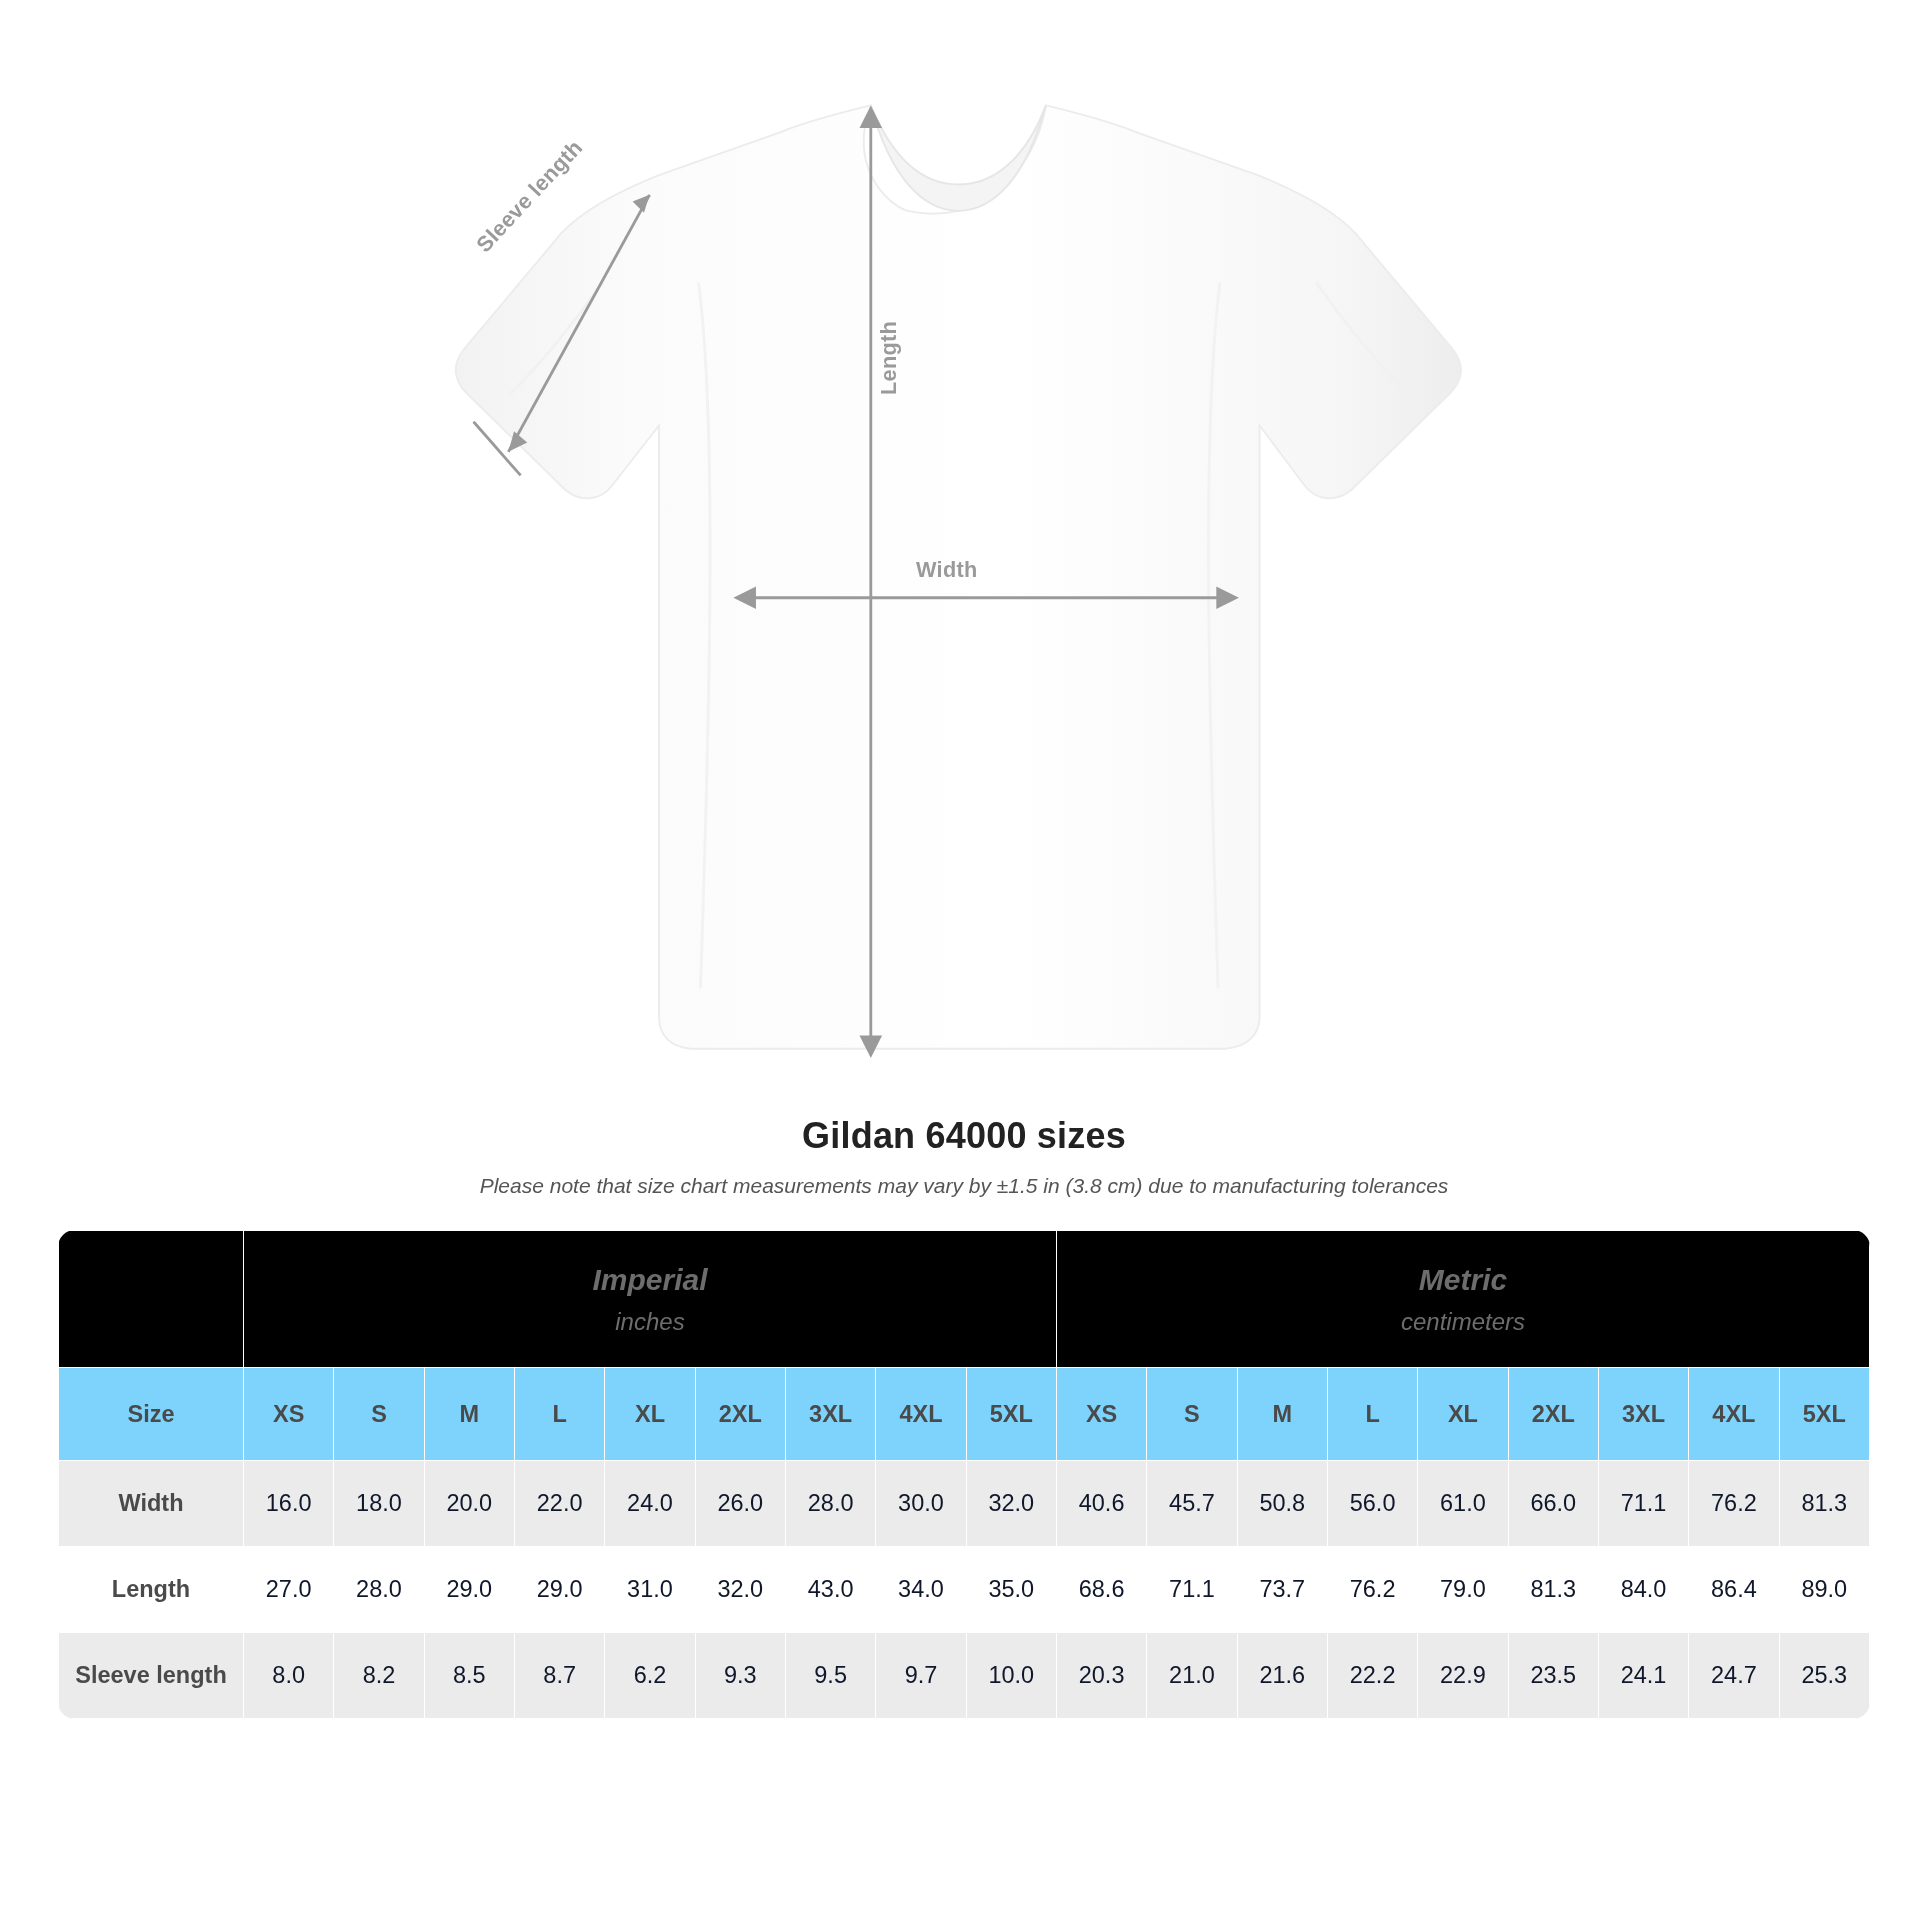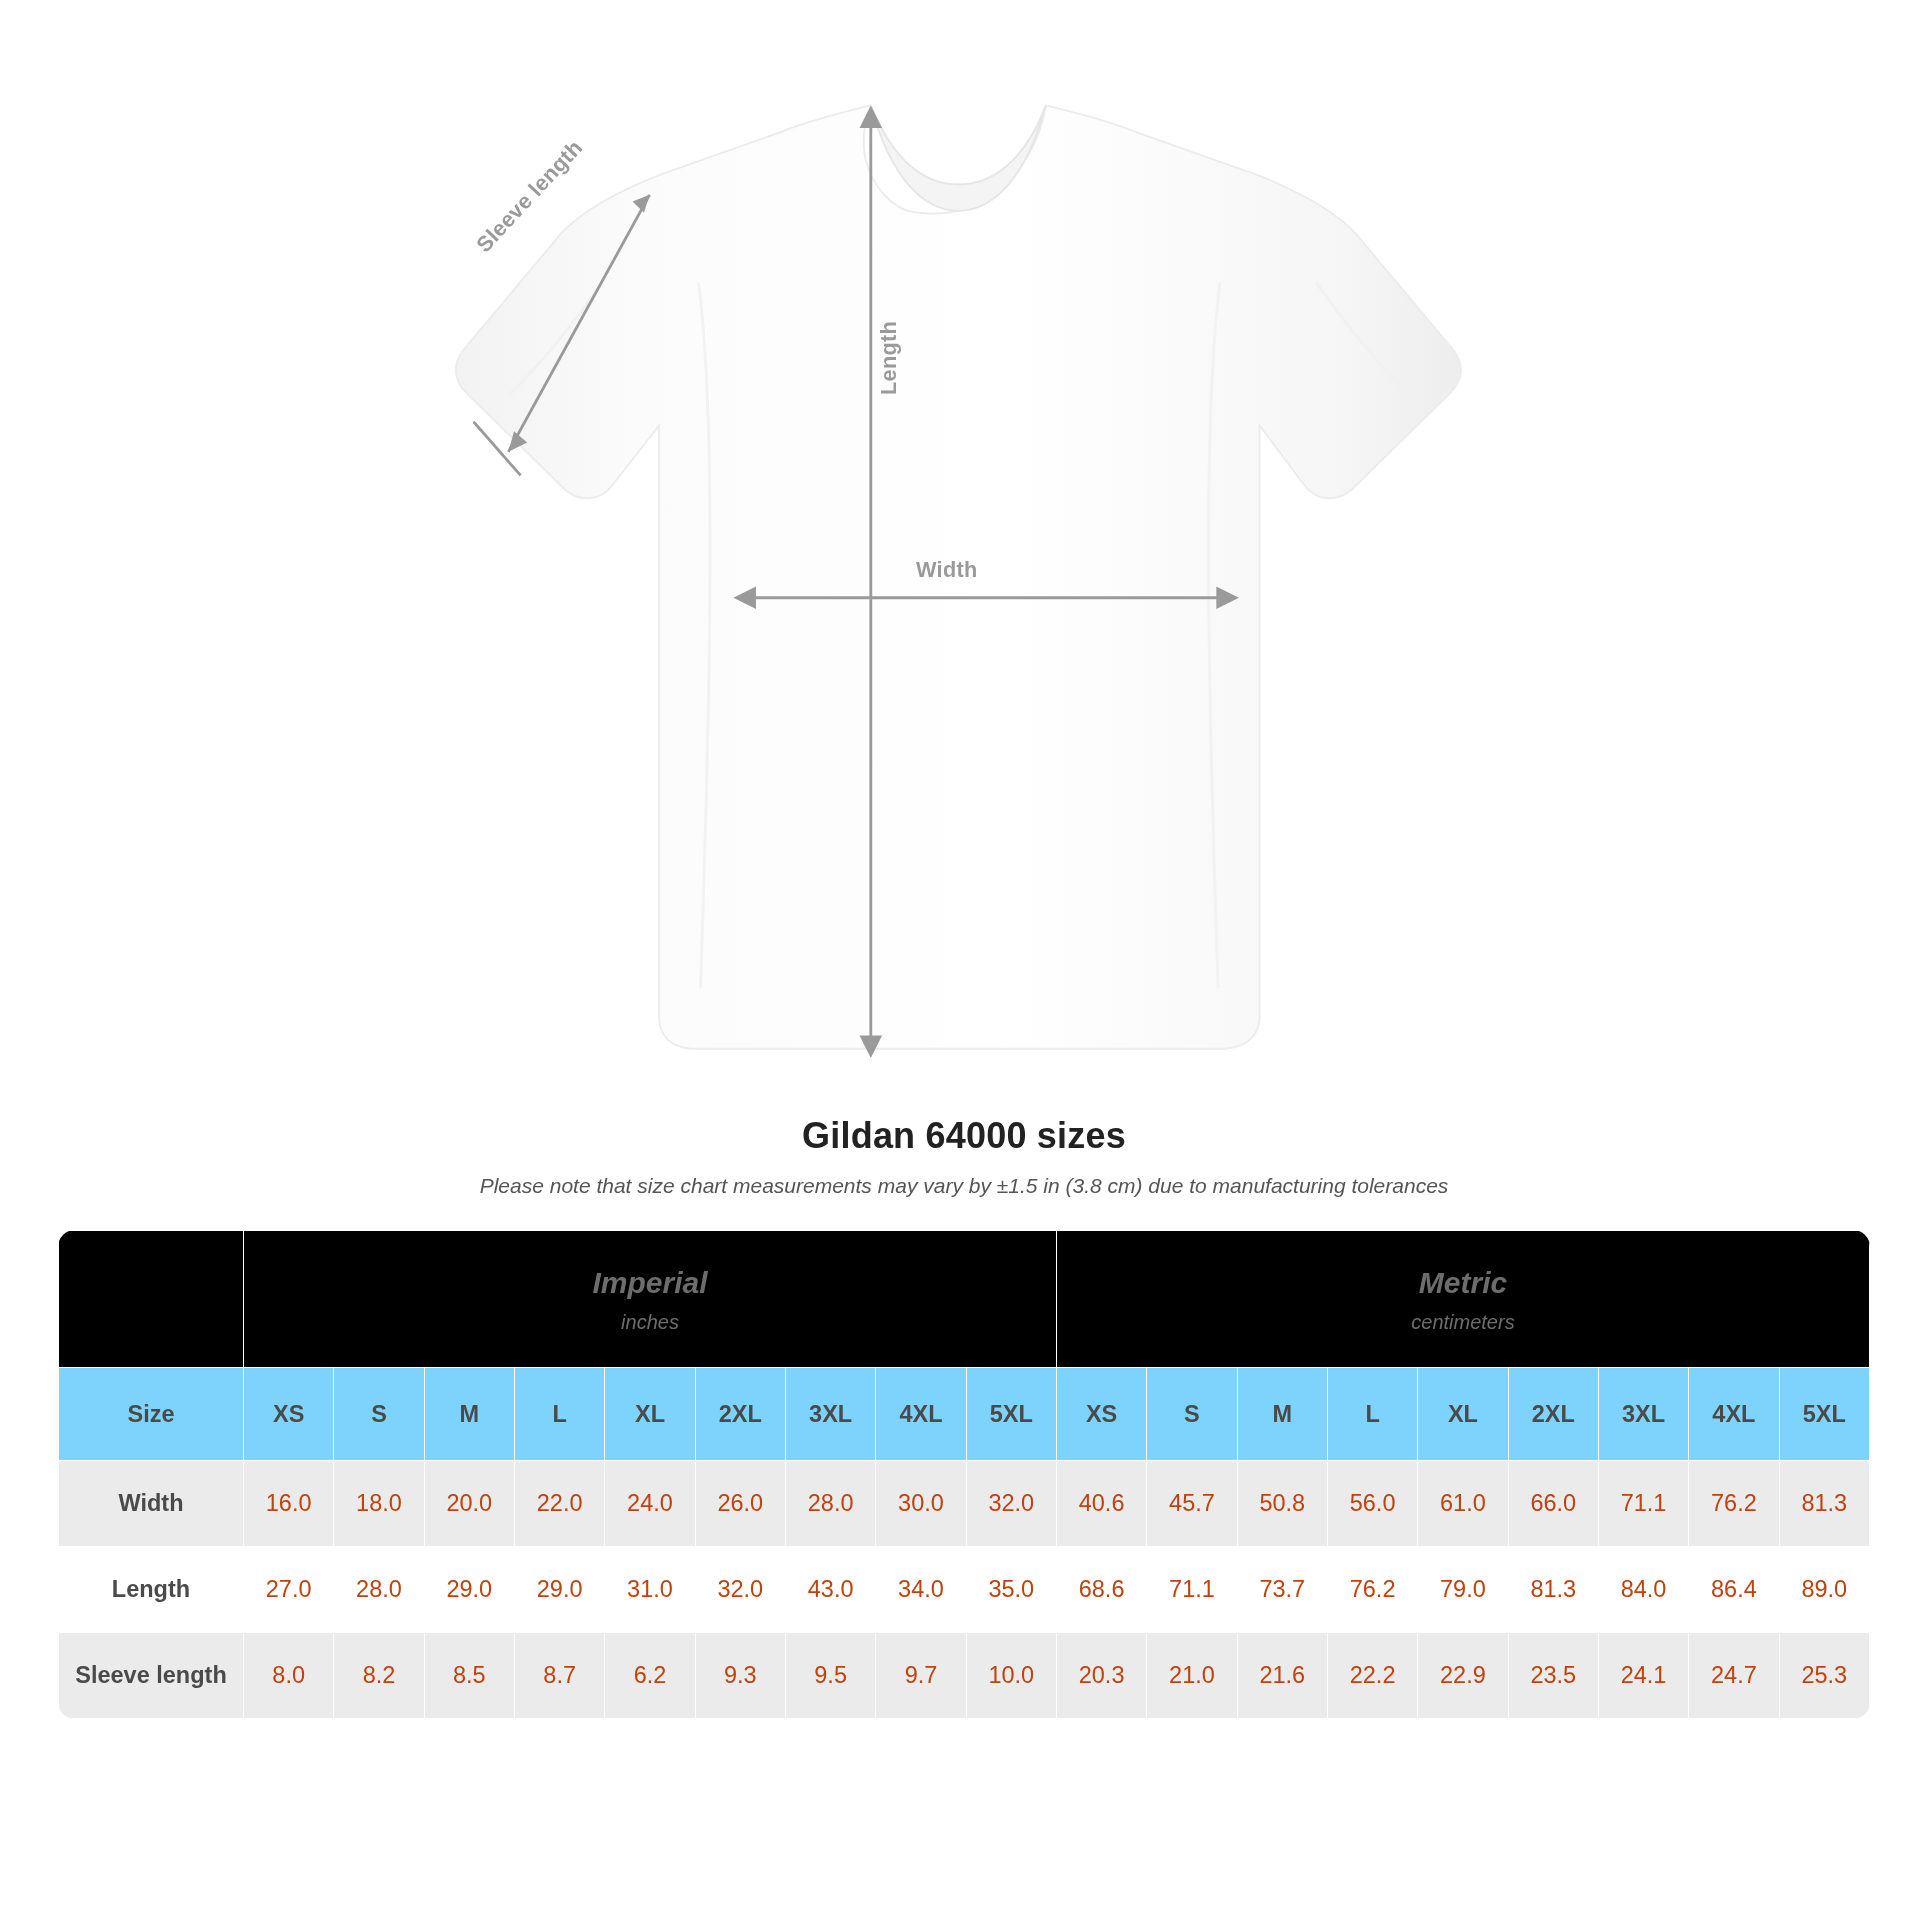--- a/index.html
+++ b/index.html
@@ -99,21 +99,21 @@
     border: none;
   }
   .unit-title {
     font-size: 30px;
     font-style: italic;
     font-weight: bold;
     color: #6d6d6d;
     line-height: 1.2;
   }
   .unit-sub {
-    font-size: 20px;
+    font-size: 24px;
     font-style: italic;
     color: #6d6d6d;
     margin-top: 10px;
   }
   .hdr-row td {
     background: #7dd3fc;
     height: 90px;
     font-size: 23.5px;
     font-weight: bold;
     color: #4a4a4a;
@@ -126,21 +126,21 @@
     background: #ffffff;
     height: 83px;
   }
   .row-label {
     font-size: 23.5px;
     font-weight: bold;
     color: #4a4a4a;
   }
   .cell-val {
     font-size: 23.5px;
-    color: #c2410c;
+    color: #0f172a;
   }
   .col-label { width: 185px; }
 </style>
 </head>
 <body>
 
 <div class="page">
 
   <div class="illustration">
     <svg class="shirt-svg" width="1928" height="1092" viewBox="0 0 2048 1160">

